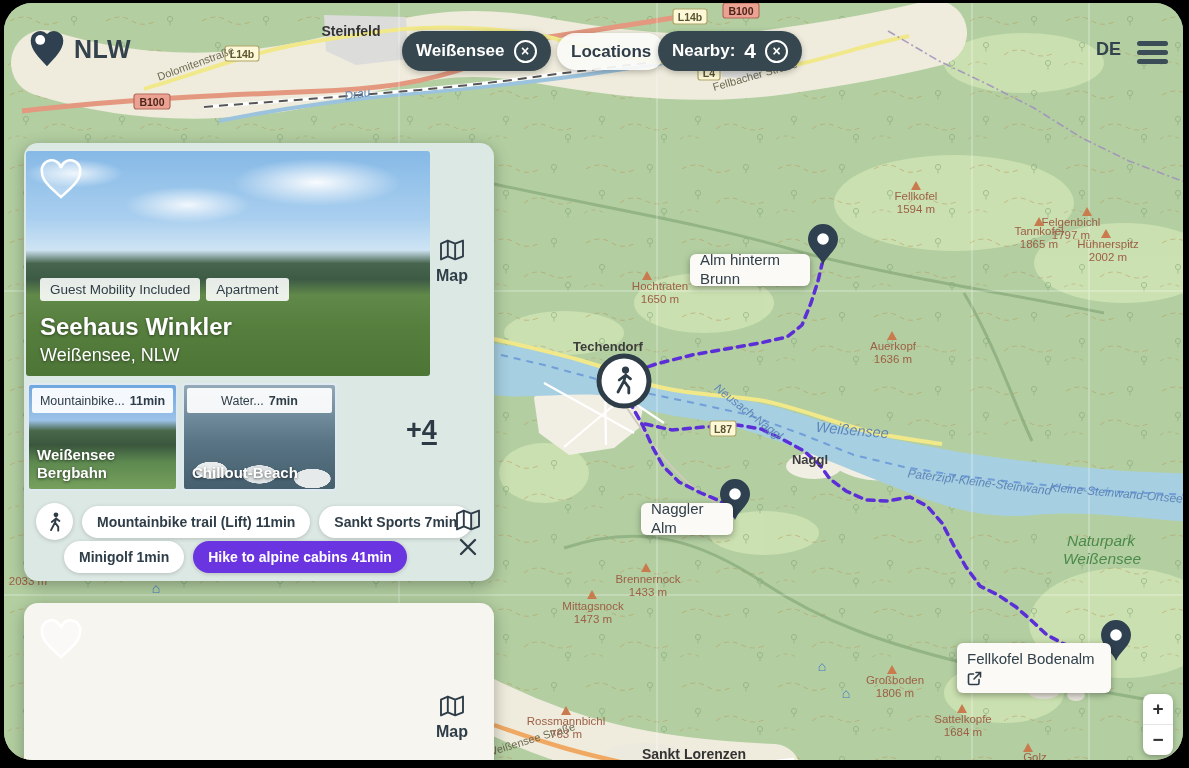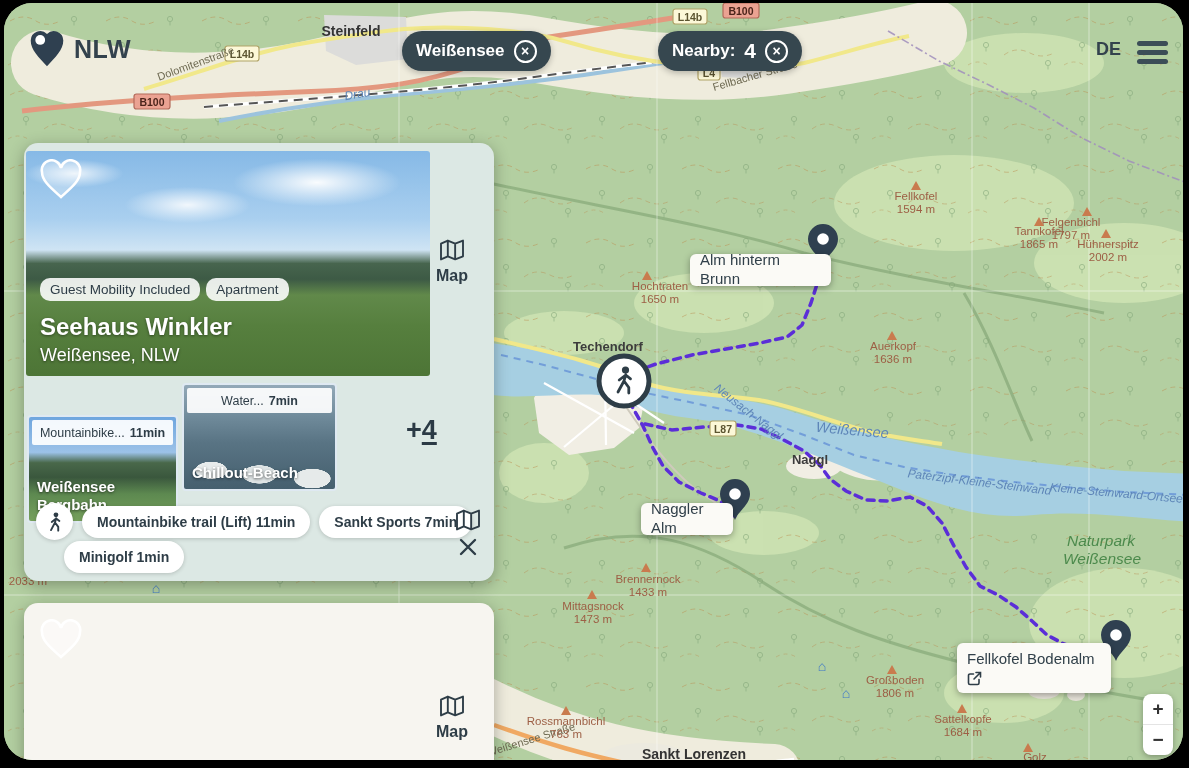--- a/index.html
+++ b/index.html
@@ -33,29 +33,29 @@
     radial-gradient(ellipse 90px 26px at 40% 24%, rgba(255,255,255,.85), rgba(255,255,255,0) 70%),
     radial-gradient(ellipse 70px 20px at 12% 10%, rgba(255,255,255,.8), rgba(255,255,255,0) 70%),
     linear-gradient(180deg,#86b9e6 0%,#a9cfef 30%,#cfe4f4 44%,#47654e 50%,#3d5a45 57%,#61894a 64%,#567f3e 78%,#4d7536 100%);}
   #hero2{height:224px;background:
     linear-gradient(115deg, rgba(255,255,255,0) 48%, rgba(255,255,255,.9) 49%, rgba(255,255,255,.9) 56%, rgba(255,255,255,0) 57%),
     linear-gradient(180deg,#d7e4ee 0%,#e9eef1 10%,#f7f8f8 16%,#e8e4da 22%,#b0severe 0, #b08a5c 26%,#a67e50 38%,#f2f1ee 44%,#96714a 52%,#87633f 68%,#7a5737 84%,#6e4e31 100%);}
   .heart{position:absolute;left:12px;top:8px;cursor:pointer;}
   .hero-meta{position:absolute;left:14px;bottom:10px;right:10px;}
   .tag-row{display:flex;gap:6px;margin-bottom:12px;}
   .tag{background:rgba(255,255,255,.88);color:#2e3d47;font-size:13.5px;font-weight:400;
-    padding:4px 10px;border-radius:10px;white-space:nowrap;}
+    padding:4px 10px;border-radius:3px;white-space:nowrap;}
   .hero-title{color:#fff;font-size:24px;font-weight:800;text-shadow:0 1px 3px rgba(0,0,0,.45);margin-bottom:4px;}
   .hero-sub{color:#fff;font-size:18px;font-weight:500;text-shadow:0 1px 3px rgba(0,0,0,.45);}
   .map-btn{position:absolute;width:64px;text-align:center;color:#2e3d47;cursor:pointer;}
   .map-btn .lbl{font-size:16px;font-weight:600;margin-top:2px;}
   .thumb{position:absolute;top:240px;height:108px;border:2px solid #dfe9f2;border-radius:4px;overflow:hidden;
     box-sizing:border-box;cursor:pointer;}
   #thumb1{left:3px;width:151px;background:
-    linear-gradient(180deg,#6fa6de 0%,#9cc2e8 34%,#49684a 44%,#3a573d 58%,#5d8950 74%,#76a05c 100%); margin-top: 32px;}
+    linear-gradient(180deg,#6fa6de 0%,#9cc2e8 34%,#49684a 44%,#3a573d 58%,#5d8950 74%,#76a05c 100%);}
   #thumb2{left:158px;width:155px;background:
     radial-gradient(ellipse 26px 14px at 18% 82%, #e8ecec 0 60%, rgba(0,0,0,0) 62%),
     radial-gradient(ellipse 28px 15px at 50% 86%, #dfe5e6 0 60%, rgba(0,0,0,0) 62%),
     radial-gradient(ellipse 30px 16px at 85% 90%, #e6eaea 0 60%, rgba(0,0,0,0) 62%),
     linear-gradient(180deg,#93a9b8 0%,#708b9b 30%,#597484 55%,#455f6e 100%);}
   .thumb-badge{position:absolute;left:3px;right:3px;top:3px;height:25px;background:rgba(255,255,255,.92);
     border-radius:2px;display:flex;align-items:center;justify-content:center;gap:5px;
     font-size:12.5px;color:#2e3d47;}
   .thumb-badge b{font-weight:800;}
   .thumb-cap{position:absolute;left:8px;bottom:6px;color:#fff;font-size:15px;font-weight:800;
@@ -284,21 +284,21 @@
           </g>
           <g transform="translate(620,378)">
             <circle cx="0" cy="0" r="25" fill="#fff" stroke="#2e3d47" stroke-width="5"></circle>
             <circle cx="1.5" cy="-11" r="3.6" fill="#2e3d47"></circle>
             <path d="M1.8,-6.5 L0,0 L-6,11 M0,0 L4.8,6.5 L4.8,12 M1.8,-6 L-4.8,-1 M1.8,-6 L6.5,-2.2" fill="none" stroke="#2e3d47" stroke-width="2.8" stroke-linecap="round" stroke-linejoin="round"></path>
           </g>
         </g>
 </svg>
 
 <div id="poi-layer">
-        <div class="poi-box" style="left: 686px; top: 251px; width: 141px; height: 32px;">
+        <div class="poi-box" style="left: 686px; top: 251px; width: 120px; height: 32px;">
           <span>Alm hinterm Brunn</span>
         </div>
         <div class="poi-box" style="left: 637px; top: 500px; width: 92px; height: 32px;">
           <span>Naggler Alm</span>
         </div>
         <div class="poi-box" style="left: 953px; top: 640px; width: 154px; height: 50px;">
           <span>Fellkofel Bodenalm</span>
           <svg width="15" height="15" viewBox="0 0 15 15" style="margin-top:3px;">
             <path d="M12,8.5 V12 a1.5,1.5 0 0 1 -1.5,1.5 H3 A1.5,1.5 0 0 1 1.5,12 V4.5 A1.5,1.5 0 0 1 3,3 h3.5 M9,1.5 h4.5 V6 M13,2 L7,8" fill="none" stroke="#2e3d47" stroke-width="1.6" stroke-linecap="round"></path>
           </svg>
@@ -311,20 +311,23 @@
     <circle cx="13.5" cy="13" r="5.4" fill="#fff"></circle>
   </svg>
   <span class="logo-text">NLW</span>
 </div>
 
 <div class="pill pill-dark" style="left:398px;top:28px;">
   <span>Weißensee</span>
   <span class="pill-close">×</span>
 </div>
 
+<div class="pill pill-light" style="left:553px;top:30px;">
+  <span>Locations</span>
+</div>
 
 <div class="pill pill-dark" style="left:654px;top:28px;">
   <span>Nearby:</span>
   <span class="nearby-count">4</span>
   <span class="pill-close">×</span>
 </div>
 
 <div class="lang">DE</div>
 
 <div class="burger">
@@ -383,20 +386,23 @@
       <span>Mountainbike trail (Lift)</span> <b>11min</b>
     </div>
     <div class="chip">
       <span>Sankt Sports</span> <b>7min</b>
     </div>
   </div>
   <div class="chips" style="top:398px;left:40px;">
     <div class="chip">
       <span>Minigolf</span> <b>1min</b>
     </div>
+    <div class="chip purple">
+      <span>Hike to alpine cabins</span> <b>41min</b>
+    </div>
   </div>
 
   <svg style="position:absolute;left:431px;top:366px;" width="26" height="22" viewBox="0 0 24 21">
     <path d="M1.5,4.5 L8,1.5 L15,4.5 L22.5,1.5 L22.5,16.5 L15,19.5 L8,16.5 L1.5,19.5 Z M8,1.5 L8,16.5 M15,4.5 L15,19.5" fill="none" stroke="#2e3d47" stroke-width="1.8" stroke-linejoin="round"></path>
   </svg>
   <svg class="icon-x" style="position:absolute;left:434px;top:394px;" width="20" height="20" viewBox="0 0 20 20">
     <path d="M3,3 L17,17 M17,3 L3,17" stroke="#2e3d47" stroke-width="2.4" stroke-linecap="round"></path>
   </svg>
 </div>
 

